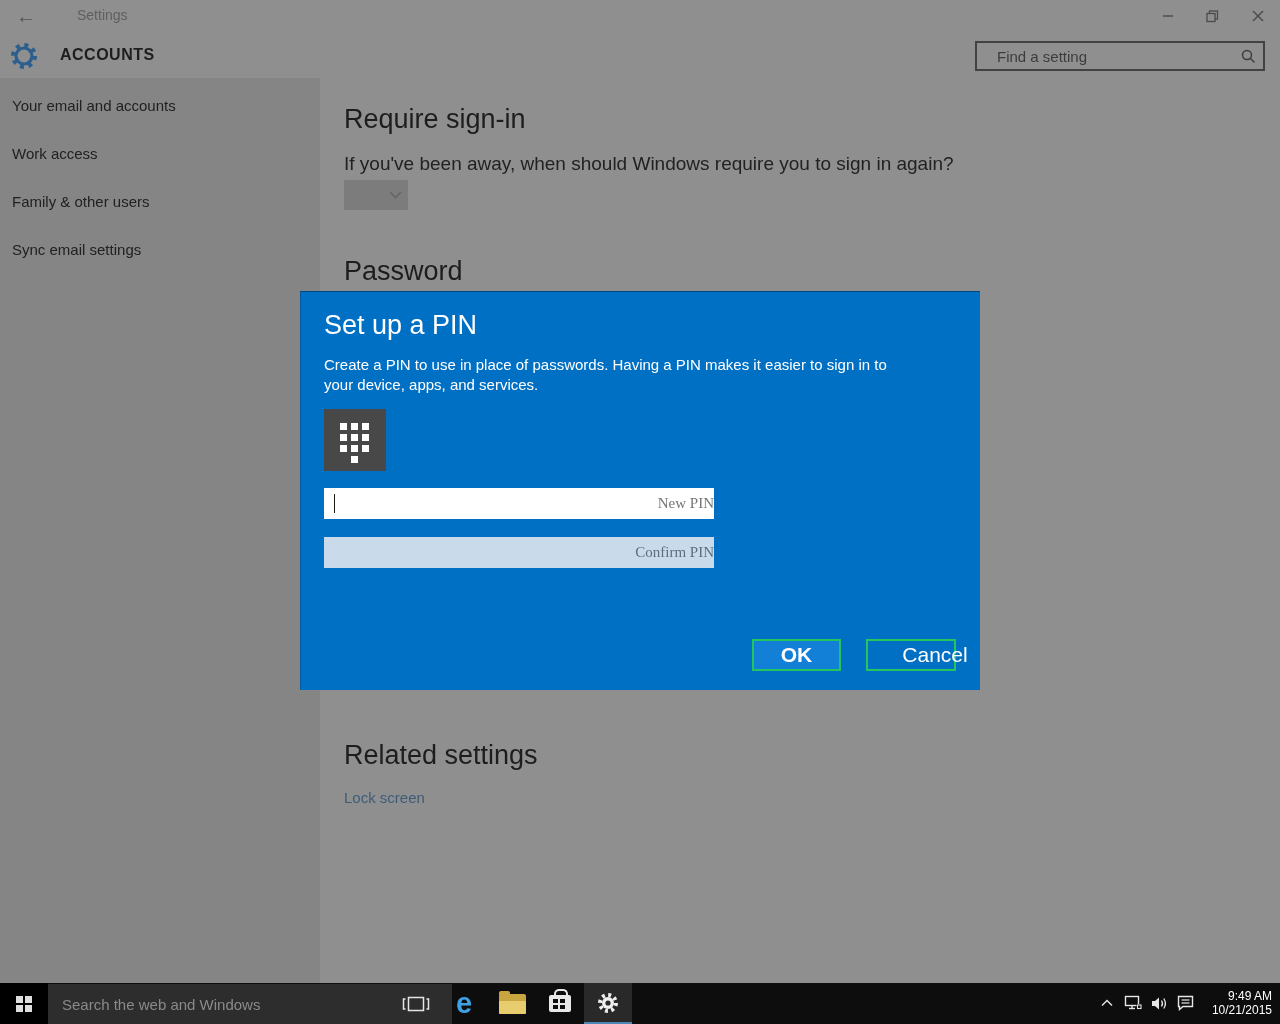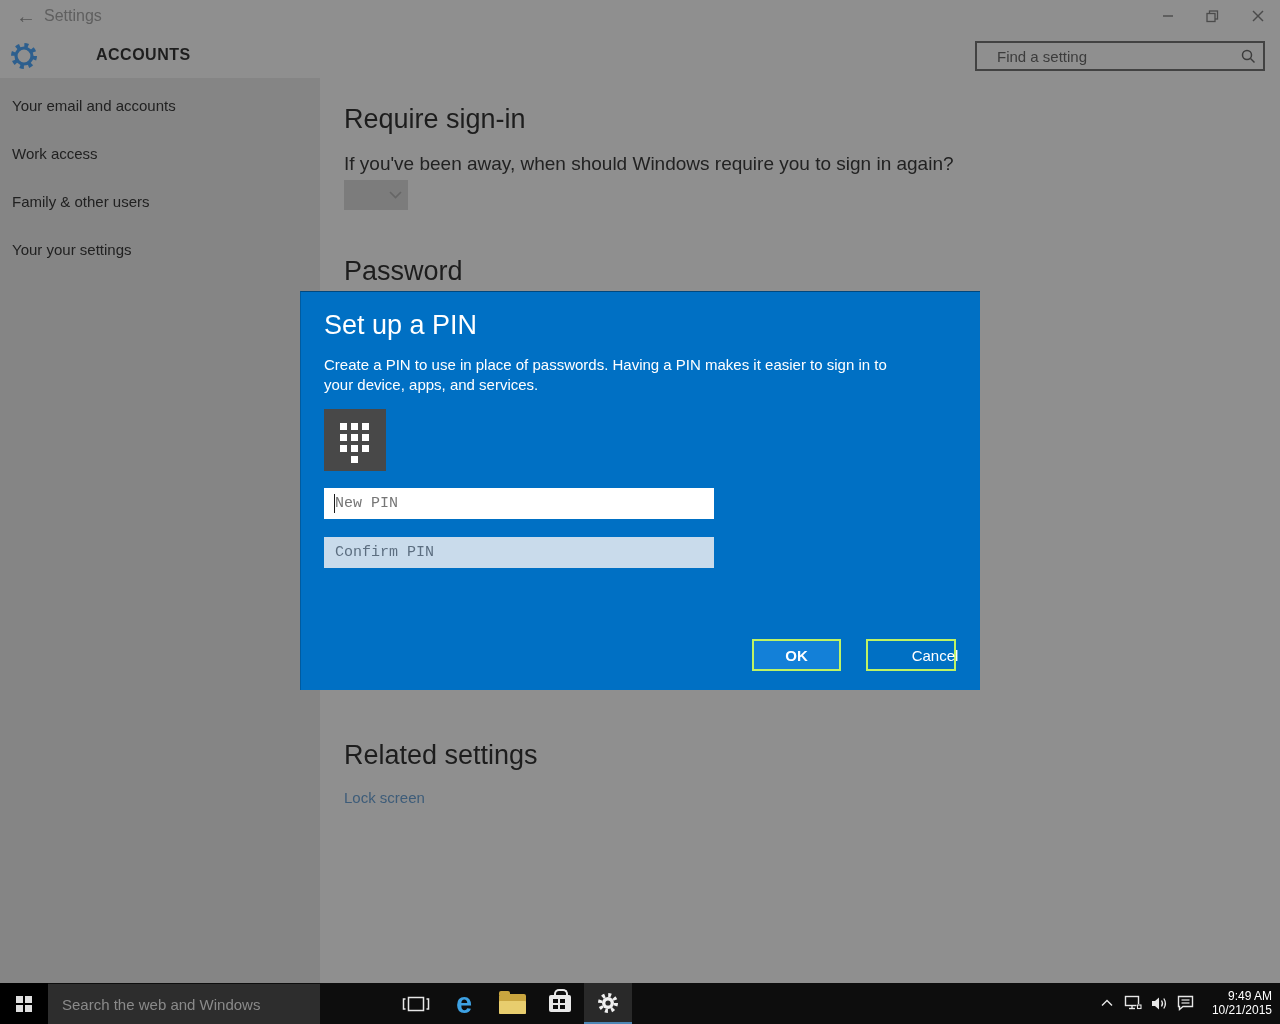--- a/index.html
+++ b/index.html
@@ -3,27 +3,27 @@
 <meta charset="utf-8">
 <style>
   * { margin:0; padding:0; box-sizing:border-box; }
   html,body { width:1280px; height:1024px; overflow:hidden; }
   body { font-family:"Liberation Sans", sans-serif; }
   .screen { position:relative; width:1280px; height:1024px; background:#8f8f8f; overflow:hidden; }
 
   
   .titlebar { position:absolute; top:0; left:0; width:1280px; height:32px; }
   .back-btn { position:absolute; left:12px; top:2px; width:28px; height:28px; color:#555; font-size:20px; line-height:28px; text-align:center; }
-  .win-title { position:absolute; left:44px; top:7px; font-size:16px; color:#5f5f5f; }
+  .win-title { position:absolute; left:77px; top:7px; font-size:14px; color:#5f5f5f; }
   .win-controls { position:absolute; right:0; top:0; display:flex; }
   .win-btn { width:45px; height:32px; display:flex; align-items:center; justify-content:center; }
 
   
   .app-gear { position:absolute; left:9px; top:41px; width:30px; height:30px; }
-  .page-title { position:absolute; left:60px; top:46px; font-size:16px; font-weight:bold; letter-spacing:0.5px; color:#1e1e1e;margin-left:36px; }
+  .page-title { position:absolute; left:60px; top:46px; font-size:16px; font-weight:bold; letter-spacing:0.5px; color:#1e1e1e; }
   .find-box { position:absolute; left:975px; top:41px; width:290px; height:30px; border:2px solid #424242; display:flex; align-items:center; }
   .find-box .ph { flex:1; padding-left:9px; font-size:15px; color:#3c3c3c;margin-left:11px; }
   .find-box svg { margin-right:7px; }
 
   
   .sidebar { position:absolute; left:0; top:78px; width:320px; height:905px; background:#858585; padding-top:3px; }
   .side-item { height:48px; display:flex; align-items:center; padding-left:12px; font-size:15px; color:#212121; }
   .side-item.selected { background:#4e6f8e; color:#16222e; }
 
   
@@ -34,37 +34,37 @@
   .dropdown { position:absolute; left:24px; top:102px; width:64px; height:30px; background:#7c7c7c; display:flex; align-items:center; justify-content:flex-end; padding-right:6px; }
   .password-h { position:absolute; left:24px; top:178px; }
   .related-h { position:absolute; left:24px; top:662px; }
   .lock-link { position:absolute; left:24px; top:711px; font-size:15px; color:#3d5c79; }
 
   
   .dialog { position:absolute; left:300px; top:291px; width:680px; height:399px; background:#0070c4; border-top:1px solid rgba(0,0,0,.35); border-left:1px solid rgba(0,0,0,.18); }
   .dlg-title { position:absolute; left:23px; top:18px; font-size:27px; font-weight:normal; color:#fff; }
   .dlg-desc { position:absolute; left:23px; top:63px; width:578px; font-size:15px; line-height:20px; color:#fff; }
   .keypad { position:absolute; left:23px; top:117px; width:62px; height:62px; background:#484848; }
-  .pin-input { position:absolute; left:23px; width:390px; height:31px; border:none; font-family:Liberation Mono, monospace; font-size:15px; padding-left:11px; outline:none; }
+  .pin-input { position:absolute; left:23px; width:390px; height:31px; border:none; font-family:Liberation Serif, serif; font-size:15px; padding-left:11px; outline:none;text-align:right; }
   .new-pin { top:196px; background:#fff; color:#222; }
   .new-pin::placeholder { color:#767676; opacity:1; }
   .caret { position:absolute; left:33px; top:202px; width:1px; height:19px; background:#1a1a1a; }
   .confirm-pin { top:245px; background:#c9dbeb; color:#5c6e80; }
   .confirm-pin::placeholder { color:#5c6e80; opacity:1; }
   .dlg-buttons { position:absolute; right:24px; top:347px; display:flex; gap:25px; }
-  .dlg-btn { height:32px; border:2px solid #bef264; color:#fff; font-size:15px; display:flex; align-items:center; justify-content:center; font-family:"Liberation Sans",sans-serif; }
+  .dlg-btn { height:32px; border:2px solid #22c55e; color:#fff; font-size:21px; display:flex; align-items:center; justify-content:center; font-family:"Liberation Sans",sans-serif; }
   .ok-btn { width:89px; background:#1380d8; font-weight:bold; }
   .cancel-btn { width:90px; background:#0070c4;padding-left:48px; }
 
   
   .taskbar { position:absolute; left:0; top:983px; width:1280px; height:41px; background:#0d0d0d; }
   .start-btn { position:absolute; left:0; top:0; width:48px; height:41px; background:#000; display:flex; align-items:center; justify-content:center; }
   .win-logo { display:grid; grid-template-columns:7px 7px; grid-template-rows:7px 7px; gap:2px; }
   .win-logo span { background:#dedede; }
-  .tb-search { position:absolute; left:48px; top:1px; width:272px; height:40px; background:#2d2d2d; display:flex; align-items:center; }
+  .tb-search { position:absolute; left:48px; top:1px; width:404px; height:40px; background:#2d2d2d; display:flex; align-items:center; }
   .tb-search .ph { padding-left:14px; font-size:15px; color:#8a8a8a; }
   .tb-btn { position:absolute; top:0; width:48px; height:41px; display:flex; align-items:center; justify-content:center; }
   .tb-taskview { left:392px; } .tb-edge { left:440px; } .tb-folder { left:488px; } .tb-store { left:536px; }
   .tb-settings { left:584px; background:#292929; border-bottom:2px solid #4c86b4; }
   .edge-e { color:#3da1e3; font-size:29px; font-weight:bold; line-height:1; }
   .folder { position:relative; width:27px; height:20px; }
   .folder .back { position:absolute; inset:0; background:#c9a53f; border-radius:2px; }
   .folder .back::before { content:""; position:absolute; left:0; top:-3px; width:11px; height:4px; background:#c9a53f; border-radius:2px 2px 0 0; }
   .folder .front { position:absolute; left:0; bottom:0; width:27px; height:13px; background:#e8cd6e; border-radius:1px; }
   .store-bag { position:relative; width:22px; height:17px; background:#e8e8e8; border-radius:2px; }
@@ -124,21 +124,21 @@
     <div class="side-item">
         <span>Your email and accounts</span>
       </div>
     <div class="side-item">
         <span>Work access</span>
       </div>
     <div class="side-item">
         <span>Family &amp; other users</span>
       </div>
     <div class="side-item">
-        <span>Your your settings</span>
+        <span>Sync email settings</span>
       </div>
   </div>
 
   <div class="main">
     <h1 class="h-light require-h">Require sign-in</h1>
     <div class="require-q">If you've been away, when should Windows require you to sign in again?</div>
     <div class="dropdown">
       <svg width="13" height="8" viewBox="0 0 13 8">
           <polyline points="1,1 6.5,6.5 12,1" fill="none" stroke="#666" stroke-width="1.6"></polyline>
         </svg>

